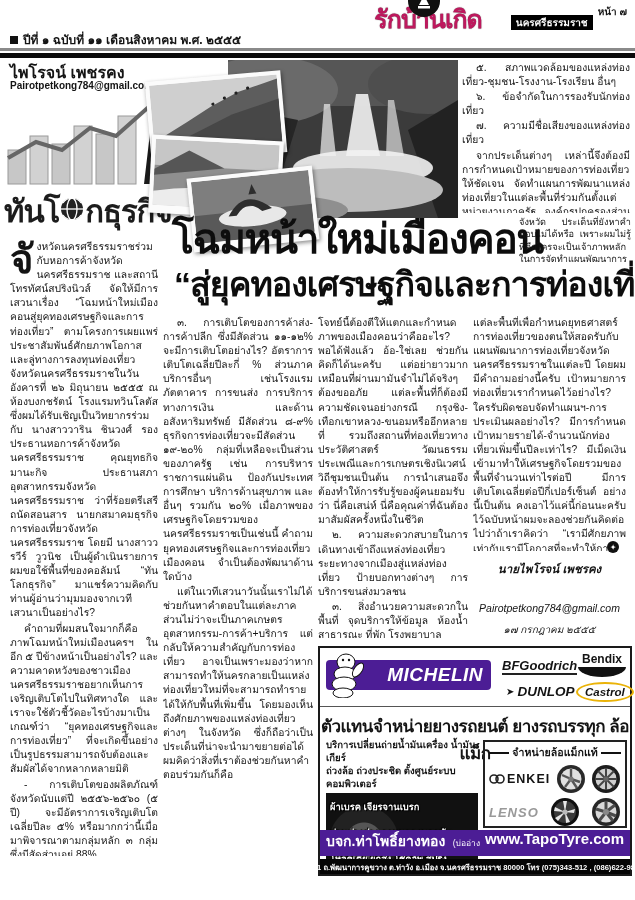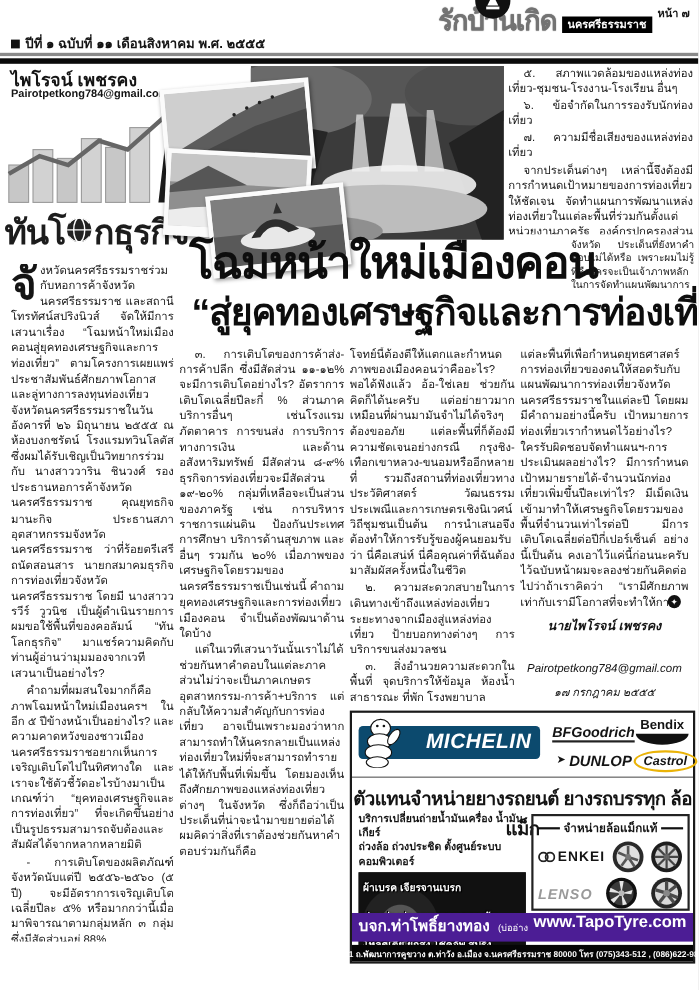--- a/index.html
+++ b/index.html
@@ -4,25 +4,25 @@
 <style>
   html,body{margin:0;padding:0;background:#e8e8e8;}
   #page{position:relative;width:635px;height:900px;background:#fff;margin:0 auto;
         font-family:"Liberation Sans","DejaVu Sans",sans-serif;color:#141414;overflow:hidden;}
   .abs{position:absolute;}
 
   
   .issue-line{left:10px;top:30px;font-size:12px;font-weight:bold;display:flex;align-items:center;gap:5px;}
   .sq{width:8px;height:8px;background:#111;display:inline-block;}
   .masthead{right:8px;top:4px;display:flex;align-items:flex-end;gap:5px;}
-  .mh-title{font-size:25px;font-weight:900;color:#737373;letter-spacing:-1px;line-height:1;
+  .mh-title{font-size:25px;font-weight:900;color:#be185d;letter-spacing:-1px;line-height:1;
             text-shadow:0 0 1px #555;position:relative;}
   .mh-emblem{position:absolute;left:34px;top:-22px;width:32px;height:32px;background:#101010;border-radius:50%;
              display:flex;align-items:center;justify-content:center;}
-  .mh-badge{background:#000;color:#fff;font-size:10px;font-weight:bold;padding:2px 5px;line-height:1.1;margin-bottom:2px;}
+  .mh-badge{background:#000;color:#fff;font-size:10px;font-weight:bold;padding:2px 5px;line-height:1.1;margin-bottom:2px;margin-left:24px;}
   .mh-page{font-size:10px;font-weight:900;margin-bottom:13px;}
   .rule1{left:0;top:48px;width:635px;height:3px;background:#8a8a8a;}
   .rule2{left:0;top:53px;width:635px;height:5px;background:#0a0a0a;}
 
   
   .col-name{left:10px;top:60px;font-size:16px;font-weight:900;letter-spacing:0;}
   .col-email{left:10px;top:80px;font-size:10px;font-weight:bold;}
   .chart-graphic{left:4px;top:92px;}
   .column-logo{left:4px;top:186px;font-size:31px;font-weight:900;display:flex;align-items:center;color:#1c1c1c;letter-spacing:-1px;}
   .globe{margin:0 1px;}
@@ -53,21 +53,21 @@
            font-size:8px;display:flex;align-items:center;justify-content:center;}
 
   .signature{left:473px;top:560px;width:153px;text-align:center;}
   .sig-name{font-size:11.5px;font-weight:900;font-style:italic;margin-bottom:24px;}
   .sig-email{font-size:10.5px;font-style:italic;margin-bottom:8px;}
   .sig-date{font-size:10px;font-style:italic;}
 
   
   .ad{left:318px;top:646px;width:314px;height:230px;border:2px solid #1a1a1a;background:#fff;box-sizing:border-box;}
   .ad-logos{position:absolute;left:0;top:0;width:100%;height:58px;}
-  .michelin-bar{position:absolute;left:6px;top:12px;width:165px;height:30px;background:#0c4a6e;border-radius:4px;
+  .michelin-bar{position:absolute;left:6px;top:12px;width:165px;height:30px;background:#4c1d95;border-radius:4px;
                 display:flex;align-items:center;justify-content:flex-end;padding-right:8px;box-sizing:border-box;}
   .michelin-text{color:#fff;font-size:19px;font-weight:900;font-style:italic;letter-spacing:.5px;}
   .michelin-man{position:absolute;left:-2px;top:-10px;}
   .bfg{position:absolute;left:182px;top:10px;font-size:13px;font-weight:900;font-style:italic;border-bottom:2px solid #222;}
   .bendix{position:absolute;left:258px;top:4px;font-size:12px;font-weight:900;text-align:center;}
   .bendix .swoosh{display:block;width:48px;height:10px;background:#111;border-radius:0 0 24px 24px / 0 0 10px 10px;margin-top:1px;}
   .dunlop{position:absolute;left:186px;top:36px;font-size:13.5px;font-weight:900;font-style:italic;display:flex;align-items:center;gap:3px;}
   .dunlop .arrow{font-size:10px;}
   .castrol{position:absolute;left:256px;top:34px;font-size:11.5px;font-weight:900;font-style:italic;
            border:2px solid #eab308;border-radius:50%;padding:2px 7px;}

